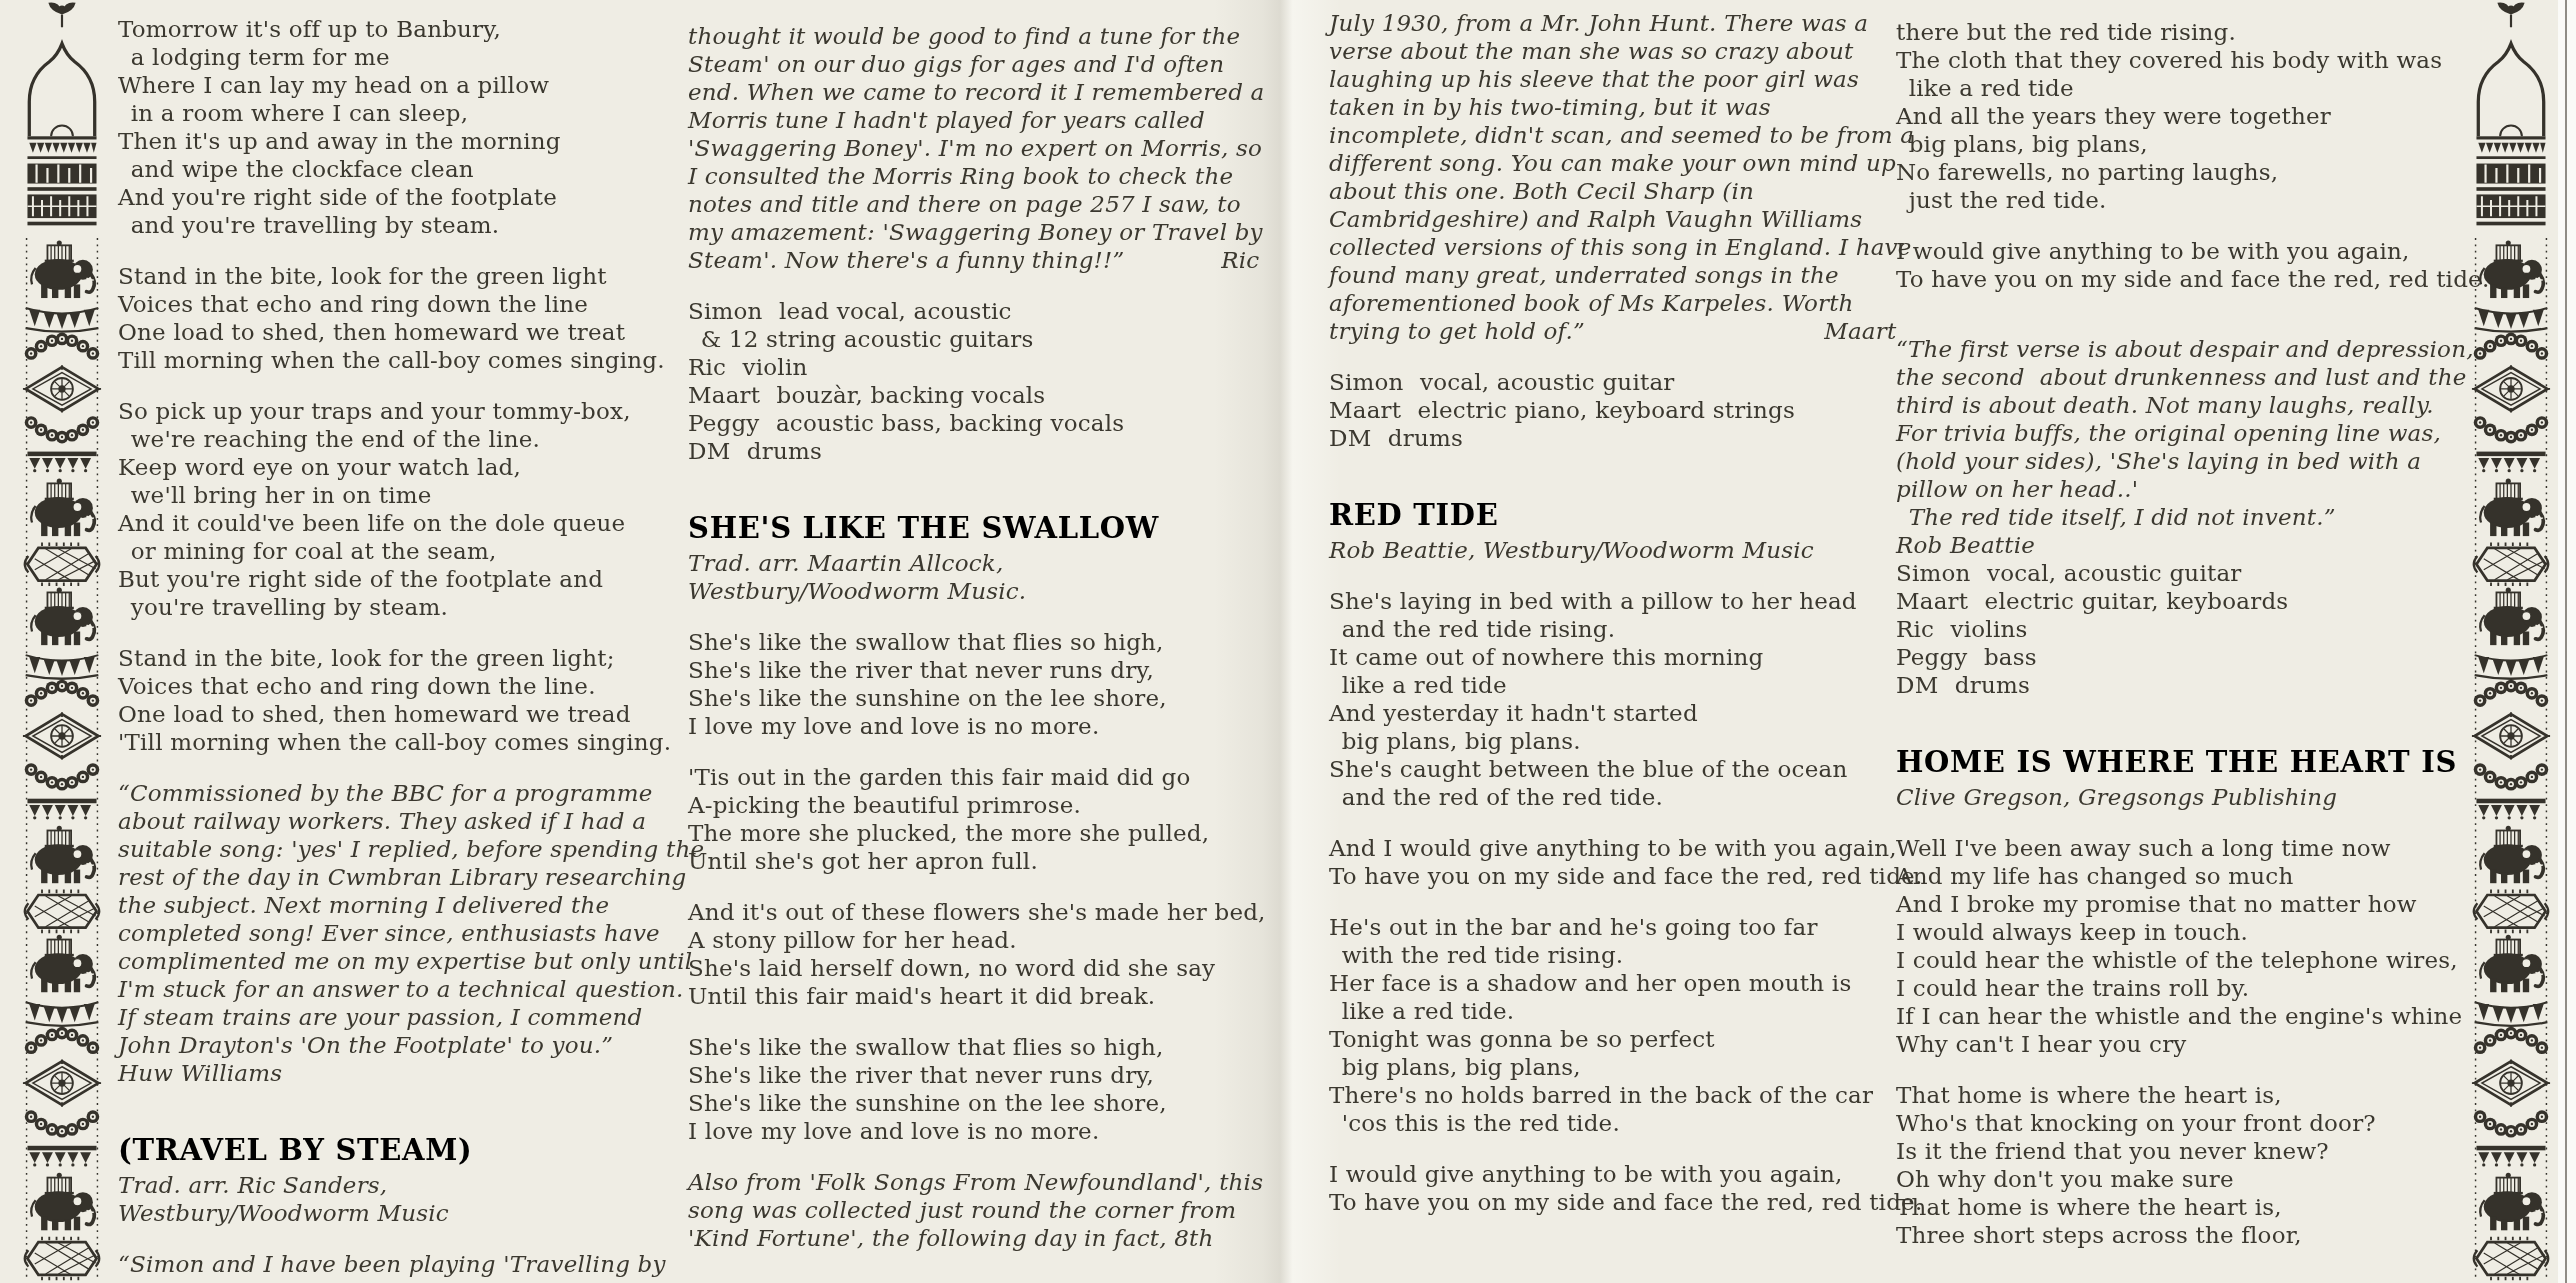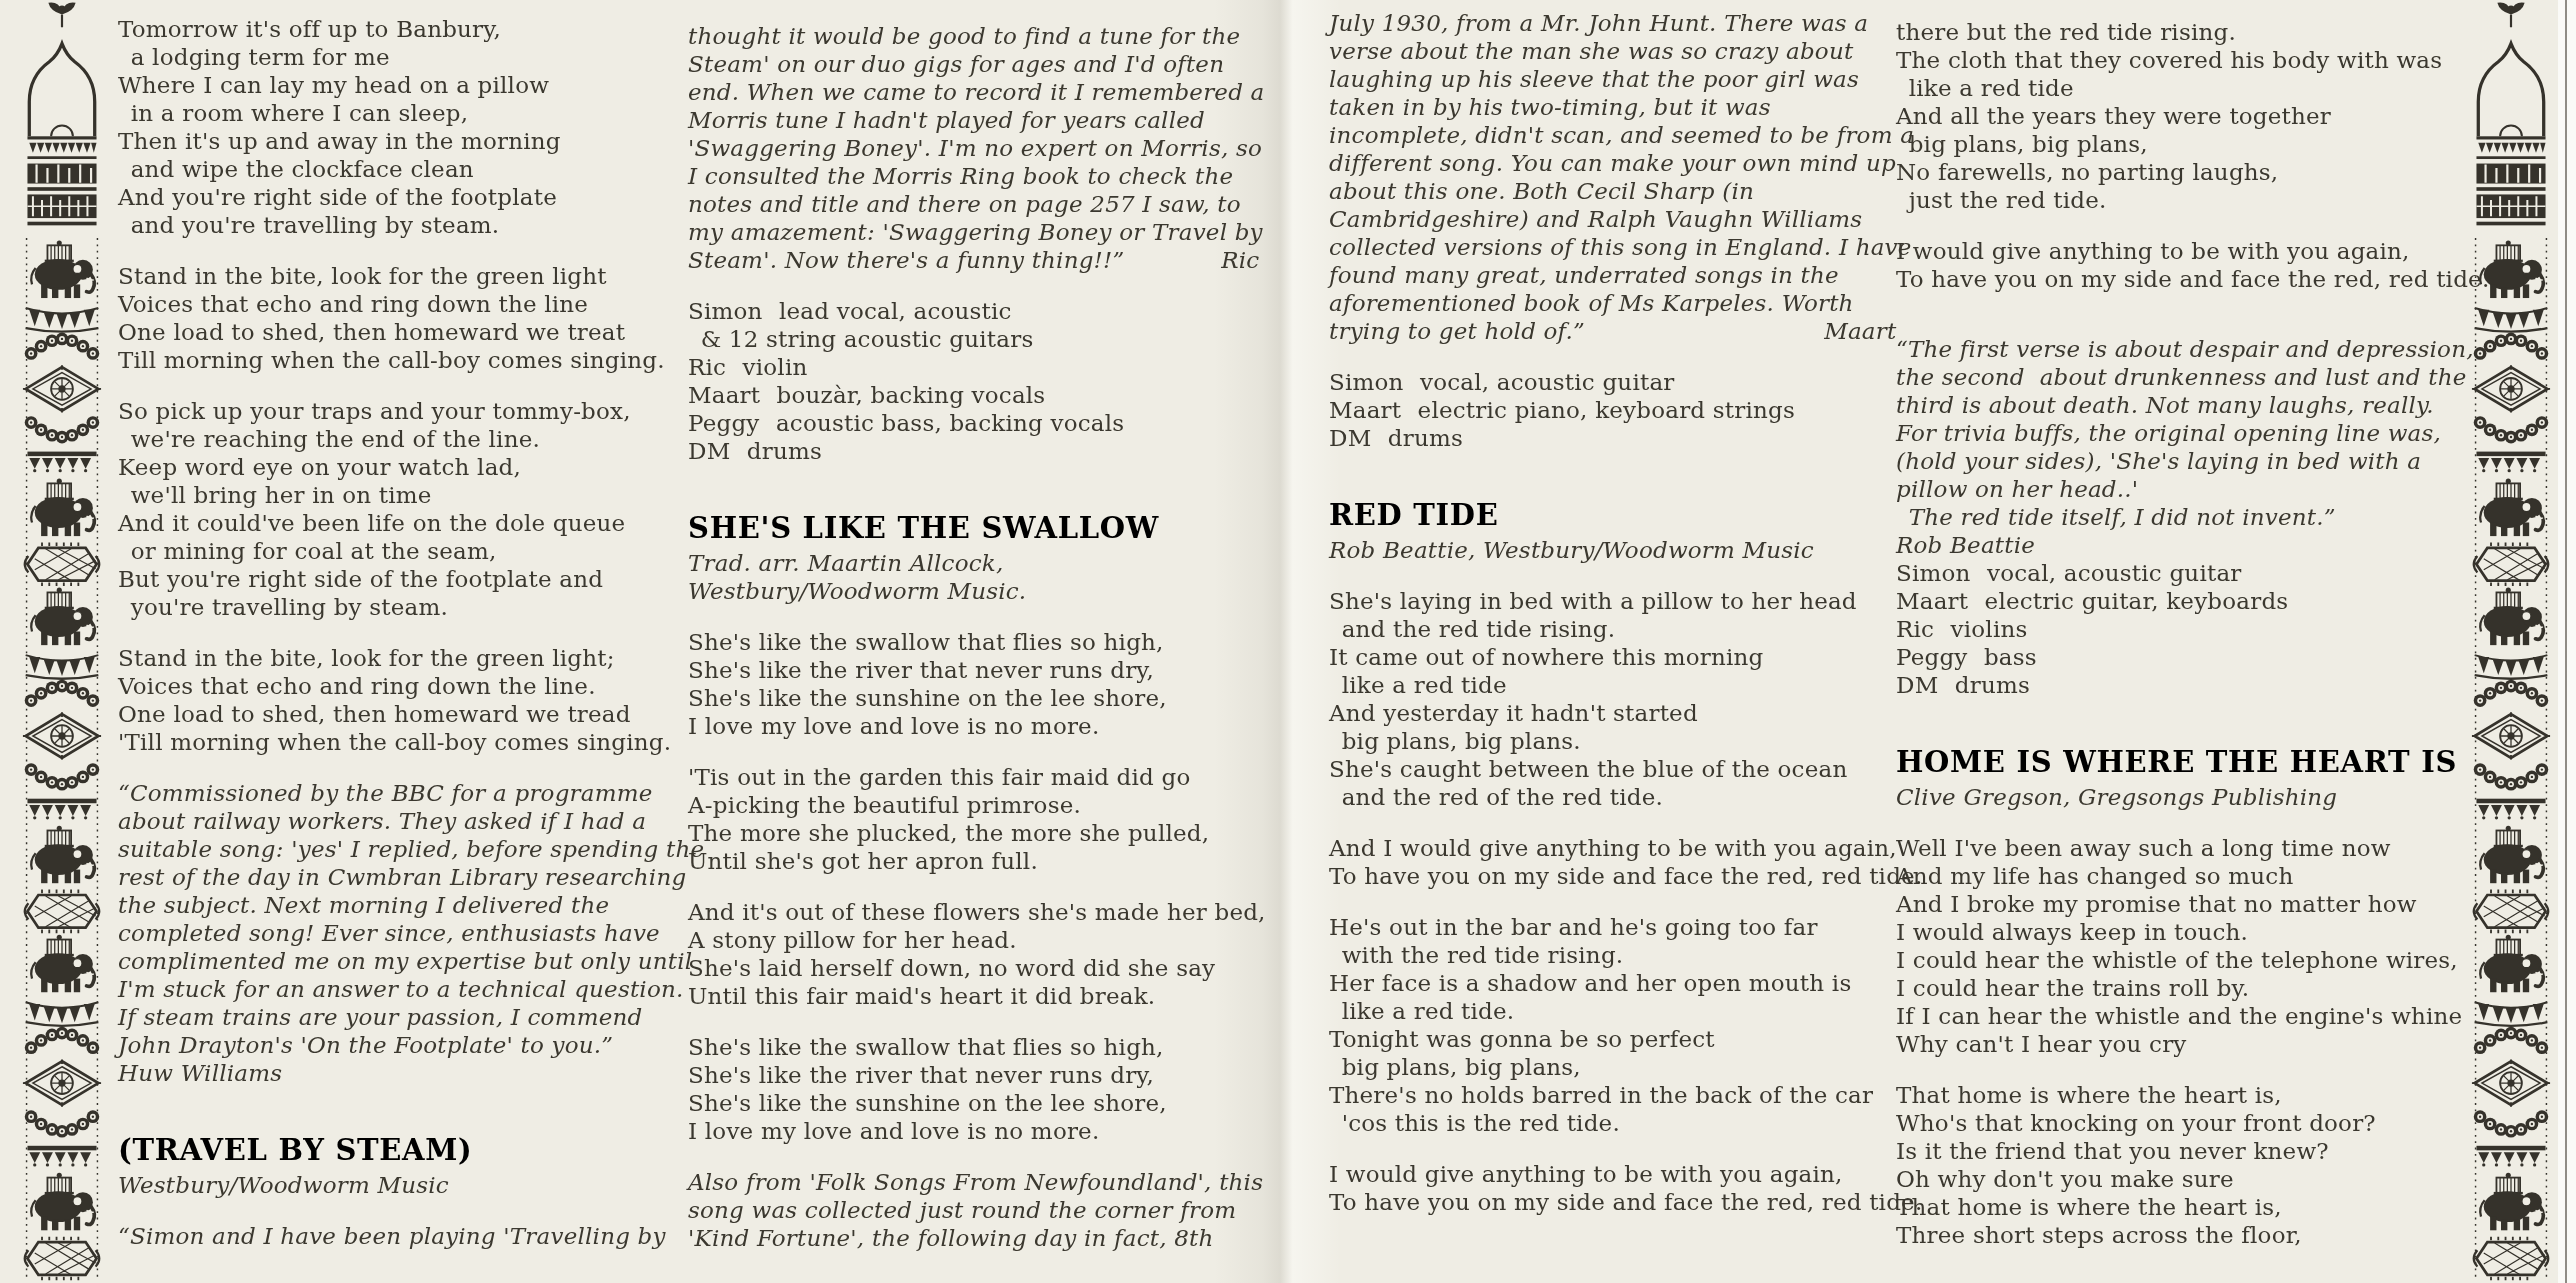--- a/index.html
+++ b/index.html
@@ -326,20 +326,23 @@
     </div>
 
     <div class="gap lg">
       <span class="tx"></span>
     </div>
 
     <div class="ln head">
       <span class="tx">(TRAVEL BY STEAM)</span>
     </div>
 
+    <div class="ln it">
+      <span class="tx">Trad. arr. Ric Sanders,</span>
+    </div>
 
     <div class="ln it">
       <span class="tx">Westbury/Woodworm Music</span>
     </div>
 
     <div class="gap">
       <span class="tx"></span>
     </div>
 
     <div class="ln it">

